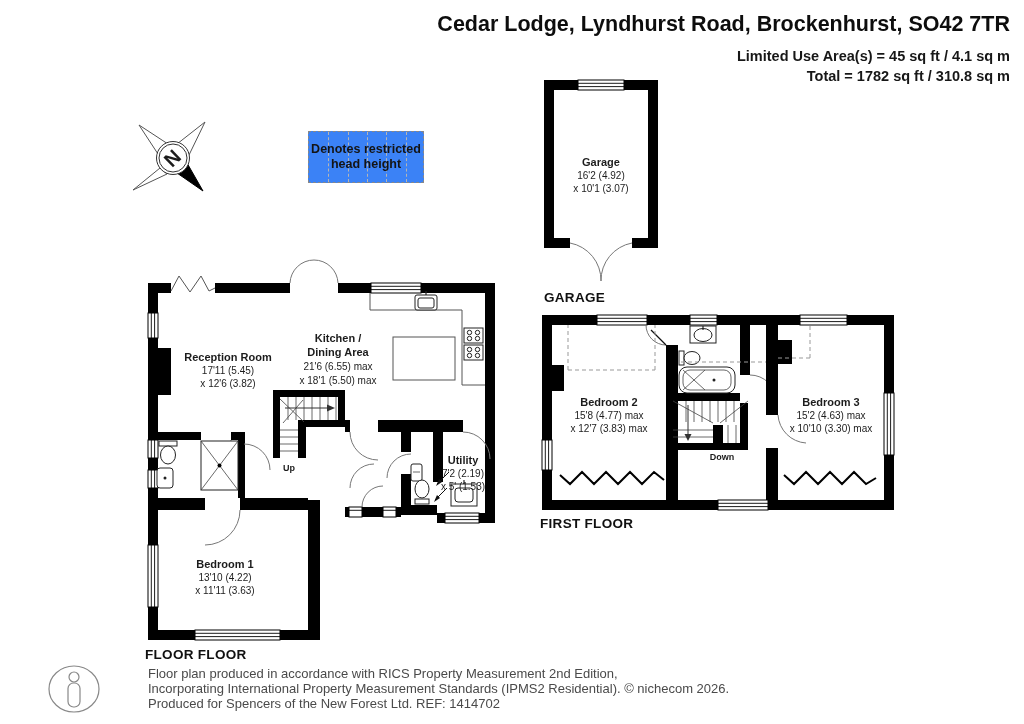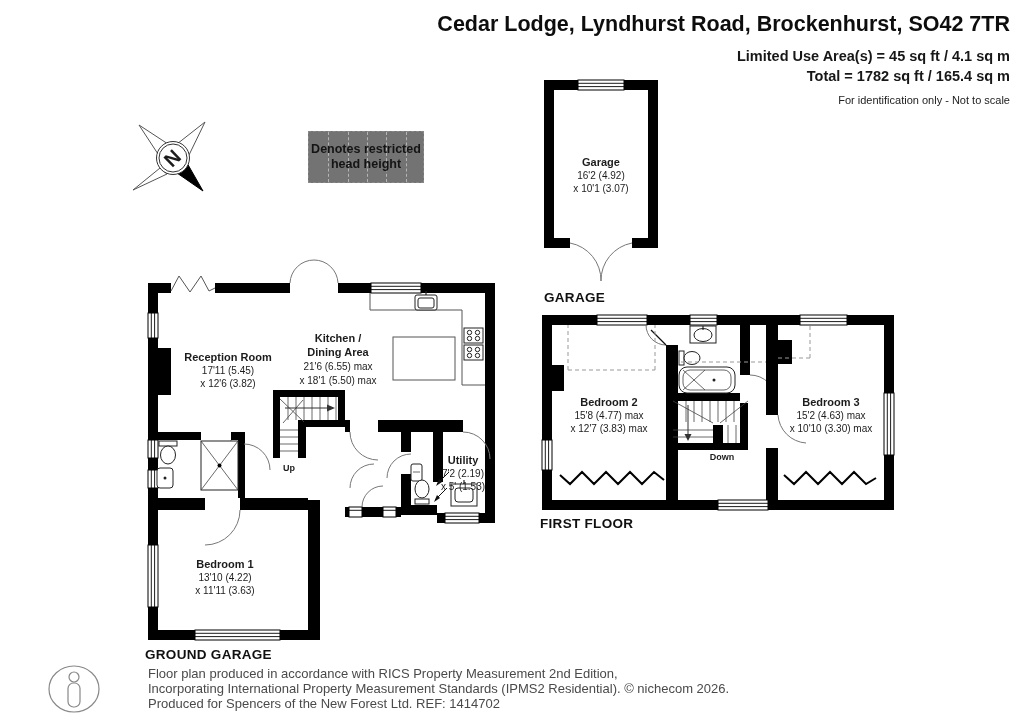--- a/index.html
+++ b/index.html
@@ -14,21 +14,21 @@
   }
   .areas{
     right:14px;top:47px;text-align:right;font-weight:bold;
     font-size:14.5px;line-height:19.5px;color:#171717;
   }
   .areas .disclaimer{
     font-weight:normal;font-size:11px;color:#222;margin-top:5px;
   }
   .legend{
     left:308px;top:131px;width:116px;height:52px;
-    border:1px dashed #888;box-sizing:border-box;background:#737373;
+    border:1px dashed #888;box-sizing:border-box;background:#3b82f6;
   }
   .legend .hatch{position:absolute;top:0;bottom:0;border-left:1px dashed #b5b5b5;}
   .legend .cap{
     position:absolute;inset:0;display:flex;flex-direction:column;
     align-items:center;justify-content:center;
     font-size:12.5px;font-weight:bold;line-height:15px;color:#141414;text-align:center;
   }
   .floor-label{
     font-size:13.5px;font-weight:bold;color:#101010;letter-spacing:.3px;white-space:nowrap;
   }
@@ -49,22 +49,21 @@
   .dashline{stroke:#999;stroke-width:1;stroke-dasharray:4 3;fill:none;}
   .zig{stroke:#000;stroke-width:2;fill:none;}
   .tread{stroke:#444;stroke-width:.8;}
 </style>
 </head>
 <body>
 
 <div class="abs title">Cedar Lodge, Lyndhurst Road, Brockenhurst, SO42 7TR</div>
 <div class="abs areas">
   <div>Limited Use Area(s) = 45 sq ft / 4.1 sq m</div>
-  <div>Total = 1782 sq ft / 165.4 sq m</div>
-  <div class="disclaimer">For identification only - Not to scale</div>
+  <div>Total = 1782 sq ft / 310.8 sq m</div>
 </div>
 
 <svg class="abs" style="left:127px;top:116px" width="100" height="95" viewBox="0 0 100 95">
   <polygon points="78,6 50,28 62,39" fill="#fff" stroke="#555" stroke-width="1"></polygon>
   <polygon points="12,9 41,28 31,38" fill="#fff" stroke="#555" stroke-width="1"></polygon>
   <polygon points="6,74 33,52 40,58" fill="#fff" stroke="#555" stroke-width="1"></polygon>
   <polygon points="76,75 50,57 60,47" fill="#000" stroke="#000" stroke-width="1"></polygon>
   <circle cx="46" cy="42" r="16.5" fill="#fff" stroke="#333" stroke-width="1"></circle>
   <circle cx="46" cy="42" r="14" fill="#fff" stroke="#333" stroke-width="1"></circle>
   <text x="46" y="49" text-anchor="middle" font-size="20" font-weight="bold" transform="rotate(-44 46 43)">N</text>
@@ -292,21 +291,21 @@
     <text class="rname" x="320" y="206" text-anchor="middle" font-size="10.5">Utility</text>
     <text class="rdim" x="320" y="219" text-anchor="middle">7'2 (2.19)</text>
     <text class="rdim" x="320" y="232" text-anchor="middle">x 5' (1.53)</text>
   </g>
   <g>
     <text class="rname" x="82" y="310" text-anchor="middle">Bedroom 1</text>
     <text class="rdim" x="82" y="323" text-anchor="middle">13'10 (4.22)</text>
     <text class="rdim" x="82" y="336" text-anchor="middle">x 11'11 (3.63)</text>
   </g>
 </svg>
-<div class="abs floor-label" style="left:145px;top:647px">GROUND GARAGE</div>
+<div class="abs floor-label" style="left:145px;top:647px">FLOOR FLOOR</div>
 
 <svg class="abs" style="left:538px;top:310px" width="360" height="205" viewBox="0 0 360 205">
 
   <rect class="wall" x="4" y="5" width="55" height="10"></rect>
   <g>
     <rect class="winbox" x="59" y="5" width="50" height="10"></rect>
     <line class="winline" x1="59" y1="8.3" x2="109" y2="8.3"></line>
     <line class="winline" x1="59" y1="11.6" x2="109" y2="11.6"></line>
   </g>
   <rect class="wall" x="109" y="5" width="43" height="10"></rect>

